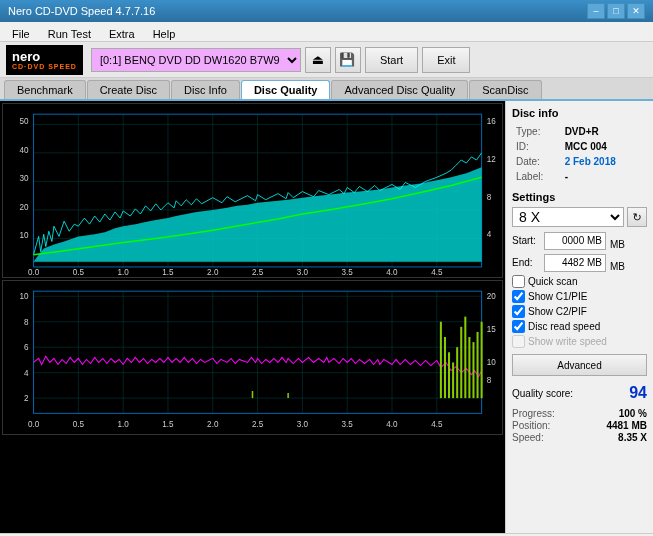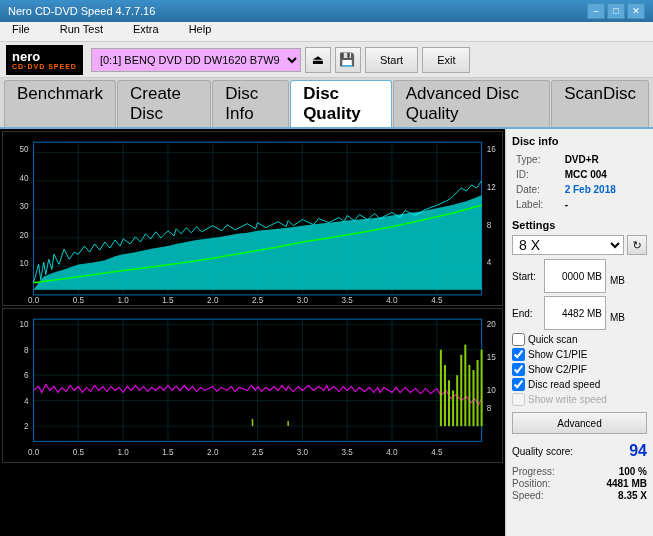--- a/index.html
+++ b/index.html
@@ -21,24 +21,24 @@
       width: 18px; height: 16px; background: #5ba8d8; border: 1px solid #4090b8;
       color: white; font-size: 9px; display: flex; align-items: center; justify-content: center;
       cursor: pointer;
     }
 
     
     .menu-bar {
       background: #f0f0f0;
       height: 20px;
       display: flex;
-      align-items: flex-start;
+      align-items: flex-end;
       padding: 0 4px;
       border-bottom: 1px solid #ccc;
-      gap: 14px;
+      gap: 2px;
     }
     .menu-item {
       padding: 1px 8px;
       font-size: 11px;
       cursor: pointer;
     }
 
     
     .toolbar {
       background: #e8e8e8;
@@ -91,21 +91,21 @@
       border-bottom: 2px solid #6ab0d8;
       padding: 2px 4px 0;
       gap: 1px;
     }
     .tab {
       padding: 3px 12px;
       background: #c8c8c8;
       border: 1px solid #aaa;
       border-bottom: none;
       cursor: pointer;
-      font-size: 17px;
+      font-size: 11px;
       border-radius: 3px 3px 0 0;
     }
     .tab.active {
       background: white;
       border-color: #6ab0d8;
       font-weight: bold;
       position: relative;
       z-index: 1;
     }
 
@@ -185,21 +185,21 @@
       font-size: 11px;
       display: flex; align-items: center; justify-content: center;
       cursor: pointer;
     }
 
     .mb-field-row { display: flex; align-items: center; margin-bottom: 3px; gap: 4px; }
     .mb-label { font-size: 10px; width: 28px; }
     .mb-field {
       border: 1px solid #aaa;
       background: white;
-      height: 34px;
+      height: 18px;
       font-size: 10px;
       padding: 0 3px;
       width: 62px;
       text-align: right;
     }
     .mb-unit { font-size: 10px; margin-top: 8px; }
 
     .checkbox-row { display: flex; align-items: center; gap: 3px; margin-bottom: 2px; }
     .checkbox-row input { margin: 0; }
     .checkbox-row label { font-size: 10px; }

